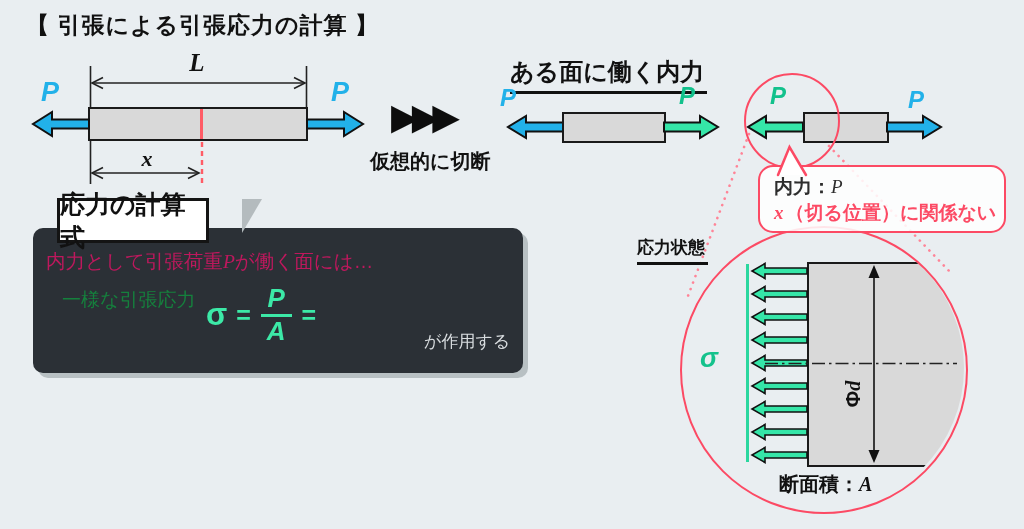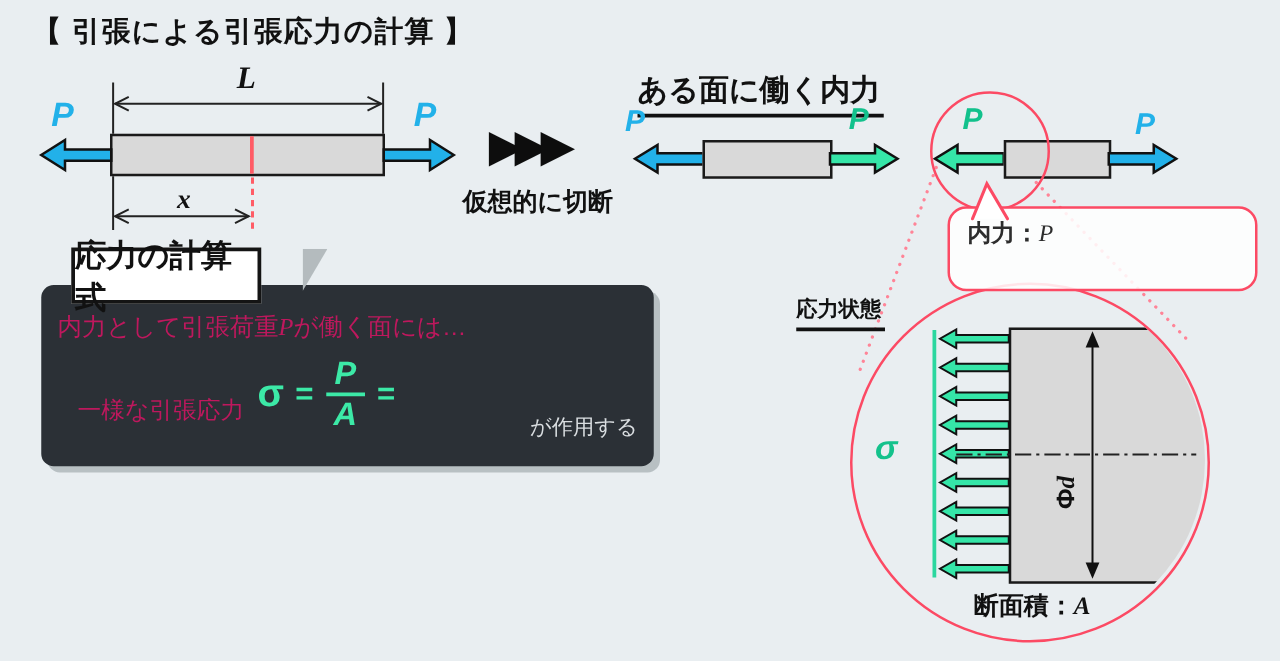--- a/index.html
+++ b/index.html
@@ -139,38 +139,41 @@
       <span class="var">d</span>
   </div>
 
   <div class="abs" style="left:680px;top:226px;width:284px;height:284px;border:2.5px solid #fc4a64;border-radius:50%;z-index:4;"></div>
 
   <div class="abs" style="left:758px;top:165px;width:248px;height:68px;background:rgba(255,255,255,0.86);
               border:2.5px solid #fc4a64;border-radius:15px;z-index:6;box-sizing:border-box;text-align:right;">
     <div class="abs" style="left:14px;top:7px;font-size:19px;font-weight:600;color:#2d2d2d;">
       <span>内力：</span><span class="var" style="font-weight:500;">P</span>
     </div>
+    <div class="abs" style="left:14px;top:33px;font-size:19px;font-weight:600;color:#fc4a64;">
+      <span class="var" style="margin-right:2px;">x</span><span>（切る位置）に関係ない</span>
+    </div>
   </div>
   <svg class="abs" style="left:770px;top:141px;z-index:7;" width="40" height="36" viewBox="0 0 40 36">
     <path d="M8,34 L19.5,6 L36,34" fill="#ffffff" stroke="#fc4a64" stroke-width="2.5" stroke-linecap="round"></path>
   </svg>
 
   <div class="abs" style="left:33px;top:228px;width:490px;height:145px;background:#2b3036;border-radius:10px;
               box-shadow:5px 5px 0 rgba(125,135,140,0.45);z-index:2;"></div>
   <div class="abs" style="left:242px;top:199px;width:20px;height:34px;background:#b4bbbe;
               clip-path:polygon(0 0,100% 0,0 100%);z-index:3;"></div>
   <div class="abs" style="left:57px;top:198px;width:152px;height:45px;background:#fff;border:3px solid #141414;
               display:flex;align-items:center;justify-content:flex-start;z-index:4;box-sizing:border-box;">
     <span style="font-size:25px;font-weight:800;">応力の計算式</span>
   </div>
 
   <div class="abs" style="left:46px;top:248px;font-size:19.5px;font-weight:500;color:#be185d;z-index:3;">
     <span>内力として引張荷重</span><span class="var">P</span><span>が働く面には…</span>
   </div>
-  <div class="abs" style="left:62px;top:287px;font-size:19px;font-weight:500;color:#be185d;z-index:3;margin-top:28px;">一様な引張応力</div>
+  <div class="abs" style="left:62px;top:287px;font-size:19px;font-weight:500;color:#15803d;z-index:3;">一様な引張応力</div>
 
   <div class="abs" style="left:206px;top:284px;height:62px;display:flex;align-items:center;gap:9px;color:#3ce9a7;z-index:3;">
     <span style="font-size:31px;font-weight:800;">σ</span>
     <span style="font-size:25px;font-weight:800;">=</span>
     <span class="frac">
       <span class="num">P</span>
       <span class="den">A</span>
     </span>
     <span style="font-size:25px;font-weight:800;">=</span>
   </div>

